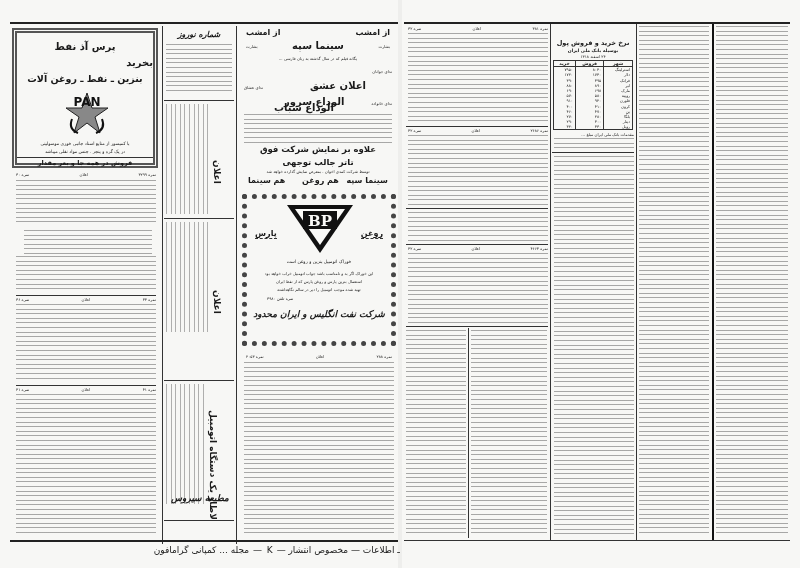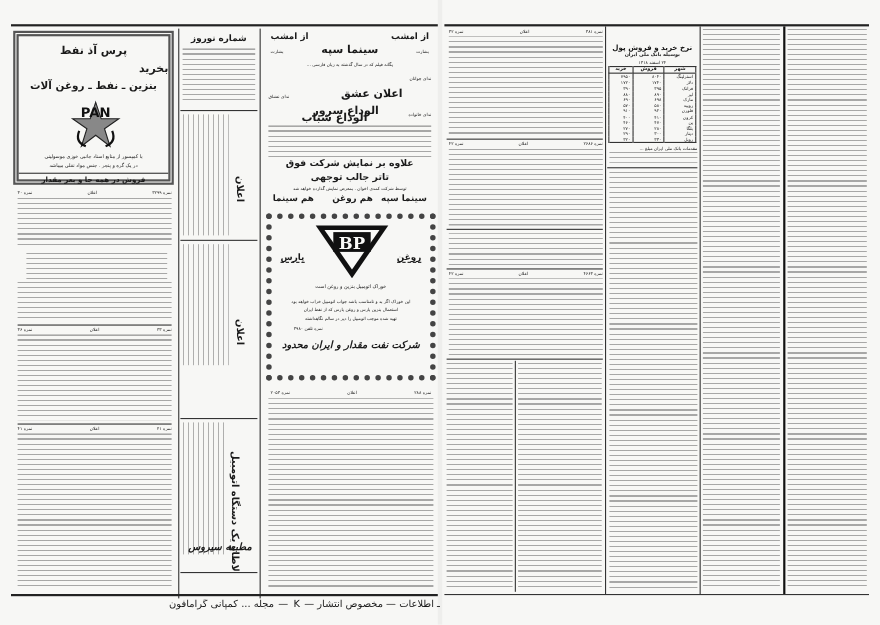--- a/index.html
+++ b/index.html
@@ -67,21 +67,21 @@
   <div class="lines" style="left:16px; top:304px; width:140px; height:78px;"></div>
   <div class="hline" style="left:16px; width:140px; top:385px;"></div>
   <div class="txt" style="left:16px; top:387px; width:140px; font-size:4px; display:flex; justify-content:space-between;">
     <span>نمره ۴۱</span>
     <span>اعلان</span>
     <span>نمره ۴۱</span>
   </div>
   <div class="lines" style="left:16px; top:394px; width:140px; height:140px;"></div>
 
   <div class="vline" style="left:162px; top:26px; height:518px;"></div>
-  <div class="box" style="left:164px; top:28px; width:70px; height:72px;">
+  <div class="box" style="left:164px; top:28px; width:70px; height:72px;font-style:italic;">
     <div class="txt big" style="top:2px; left:0; right:0; text-align:center; font-size:8px;">شماره نوروز</div>
     <div class="lines" style="left:2px; top:16px; width:66px; height:50px;"></div>
   </div>
   <div class="hline" style="left:164px; width:70px; top:100px;"></div>
 
   <div class="vlines" style="left:166px; top:104px; width:42px; height:110px;"></div>
   <div class="txt big" style="left:212px; top:160px; font-size:9px; writing-mode:vertical-rl;">اعلان</div>
   <div class="hline" style="left:164px; width:70px; top:218px;"></div>
   <div class="vlines" style="left:166px; top:222px; width:42px; height:110px;"></div>
   <div class="txt big" style="left:212px; top:290px; font-size:9px; writing-mode:vertical-rl;">اعلان</div>
@@ -121,21 +121,21 @@
       <rect x="18" y="8" width="34" height="18" fill="#111"></rect>
       <text x="35" y="23" text-anchor="middle" font-size="15" font-weight="bold" font-family="DejaVu Serif, serif" fill="#fafaf8">BP</text>
     </svg>
     <div class="txt big" style="top:30px; left:8px; font-size:8px; border-bottom:1px dashed #333;">پارس</div>
     <div class="txt big" style="top:30px; right:8px; font-size:8px; border-bottom:1px dashed #333;">روغن</div>
     <div class="txt" style="top:60px; left:0; right:0; text-align:center; font-size:4.5px;">خوراک اتومبیل بنزین و روغن است</div>
     <div class="txt" style="top:72px; left:4px; right:4px; text-align:center; font-size:4px;">این خوراک اگر بد و نامناسب باشد جواب اتومبیل خراب خواهد بود</div>
     <div class="txt" style="top:80px; left:4px; right:4px; text-align:center; font-size:4px;">استعمال بنزین پارس و روغن پارس که از نفط ایران</div>
     <div class="txt" style="top:88px; left:4px; right:4px; text-align:center; font-size:4px;">تهیه شده موجب اتومبیل را دیر در سالم نگاهداشته</div>
     <div class="txt" style="top:97px; left:20px; font-size:4px;">نمره تلفن ۳۹۸۰</div>
-    <div class="txt big" style="top:110px; left:0; right:0; text-align:center; font-size:9px; font-style:italic;">شرکت نفت مقدار و ایران محدود</div>
+    <div class="txt big" style="top:110px; left:0; right:0; text-align:center; font-size:9px; font-style:italic;">شرکت نفت انگلیس و ایران محدود</div>
   </div>
 
   <div class="txt" style="left:246px; top:354px; width:146px; font-size:4px; display:flex; justify-content:space-between;">
     <span>نمره ۲۸۸</span>
     <span>اعلان</span>
     <span>نمره ۲۰۵۳</span>
   </div>
   <div class="lines" style="left:244px; top:362px; width:150px; height:172px;"></div>
 
   <div class="hline" style="left:10px; width:388px; top:540px; height:2px; background:#222;"></div>

